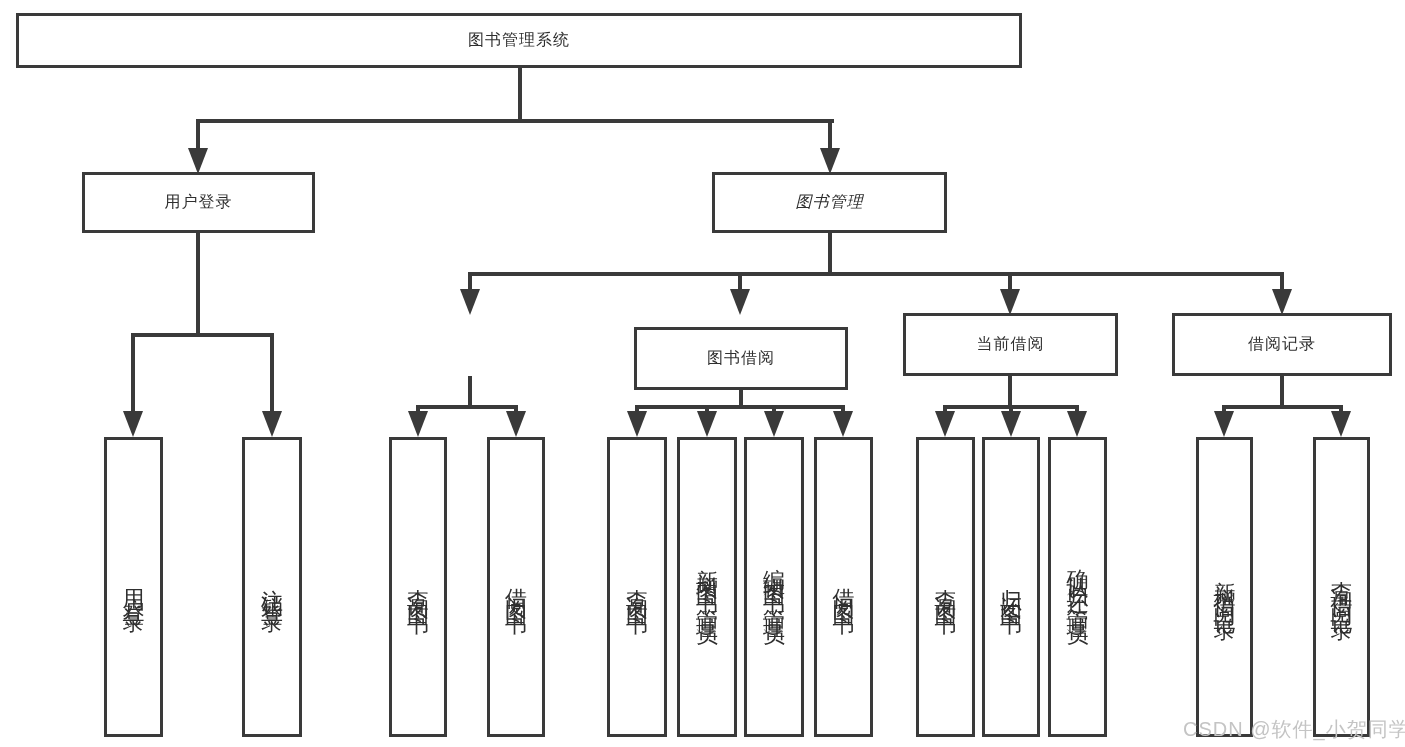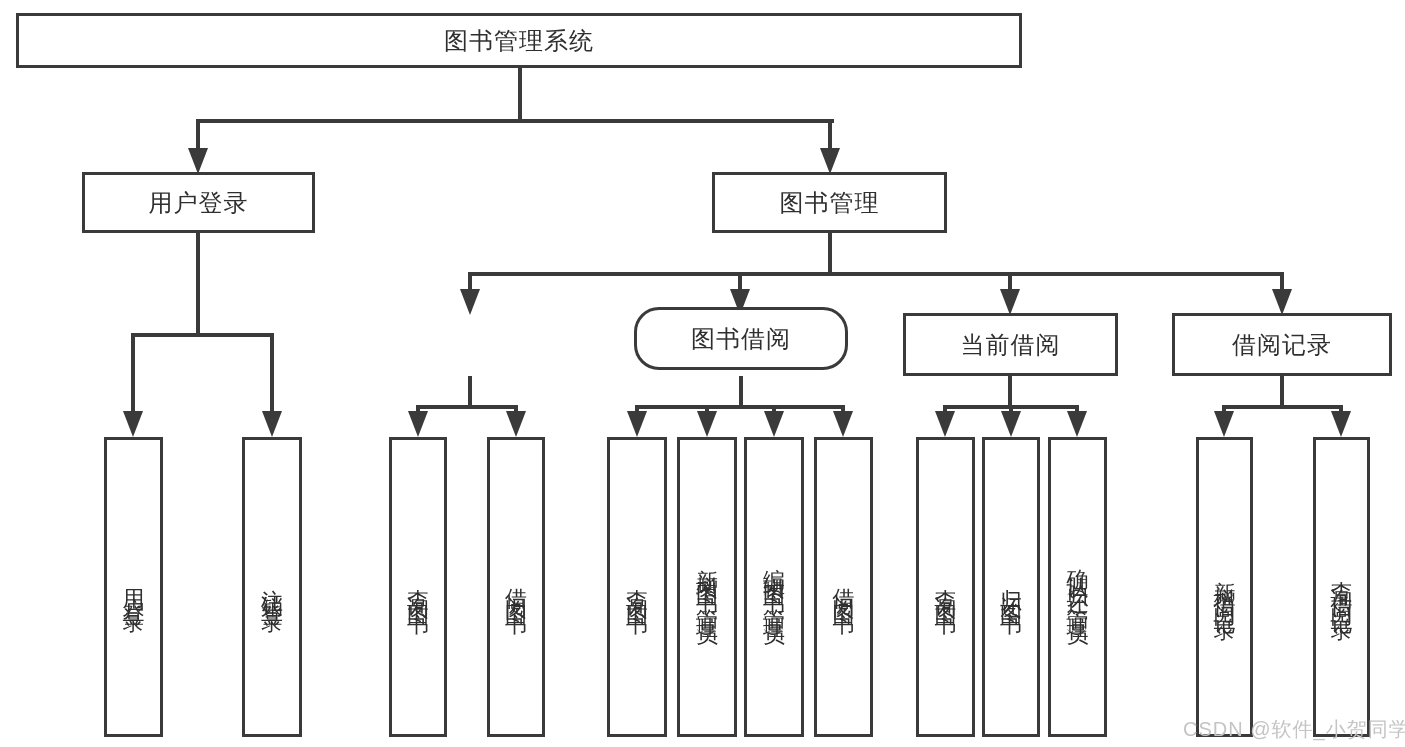--- a/index.html
+++ b/index.html
@@ -22,21 +22,21 @@
 
   
   .box {
     position: absolute;
     border: 3px solid var(--line);
     background: #ffffff;
     display: flex;
     align-items: center;
     justify-content: center;
     color: var(--text);
-    font-size: 24px;
+    font-size: 16px;
     letter-spacing: 1px;
     z-index: 2;
   }
 
   
   .vbox { font-size: 22px; }
   .vbox .vtext {
     writing-mode: vertical-rl;
     text-orientation: mixed;
     letter-spacing: 8px;
@@ -87,21 +87,21 @@
   <div class="vline" style="left:518px; top:68px; height:54px;"></div>
   <div class="hline" style="left:196px; top:119px; width:638px;"></div>
   <div class="vline" style="left:196px; top:119px; height:33px;"></div>
   <div class="arrow" style="left:188px; top:148px;"></div>
   <div class="vline" style="left:828px; top:119px; height:33px;"></div>
   <div class="arrow" style="left:820px; top:148px;"></div>
 
   <div class="box" style="left:82px; top:172px; width:233px; height:61px;">
     <span>用户登录</span>
   </div>
-  <div class="box" style="left:712px; top:172px; width:235px; height:61px;">
+  <div class="box" style="left:712px; top:172px; width:235px; height:61px;font-style:italic;">
     <span>图书管理</span>
   </div>
 
   <div class="vline" style="left:196px; top:233px; height:103px;"></div>
   <div class="hline" style="left:131px; top:333px; width:143px;"></div>
   <div class="vline" style="left:131px; top:333px; height:81px;"></div>
   <div class="arrow" style="left:123px; top:411px;"></div>
   <div class="vline" style="left:270px; top:333px; height:81px;"></div>
   <div class="arrow" style="left:262px; top:411px;"></div>
 
@@ -109,21 +109,21 @@
   <div class="hline" style="left:468px; top:272px; width:816px;"></div>
   <div class="vline" style="left:468px; top:272px; height:20px;"></div>
   <div class="arrow" style="left:460px; top:289px;"></div>
   <div class="vline" style="left:738px; top:272px; height:20px;"></div>
   <div class="arrow" style="left:730px; top:289px;"></div>
   <div class="vline" style="left:1008px; top:272px; height:20px;"></div>
   <div class="arrow" style="left:1000px; top:289px;"></div>
   <div class="vline" style="left:1280px; top:272px; height:20px;"></div>
   <div class="arrow" style="left:1272px; top:289px;"></div>
 
-  <div class="box" style="left:634px; top:307px; width:214px; height:63px;border-radius:25px;">
+  <div class="box" style="left:634px; top:327px; width:214px; height:63px;">
     <span>图书借阅</span>
   </div>
   <div class="box" style="left:903px; top:313px; width:215px; height:63px;text-align:center;">
     <span>当前借阅</span>
   </div>
   <div class="box" style="left:1172px; top:313px; width:220px; height:63px;">
     <span>借阅记录</span>
   </div>
 
   <div class="vline" style="left:468px; top:376px; height:33px;"></div>

